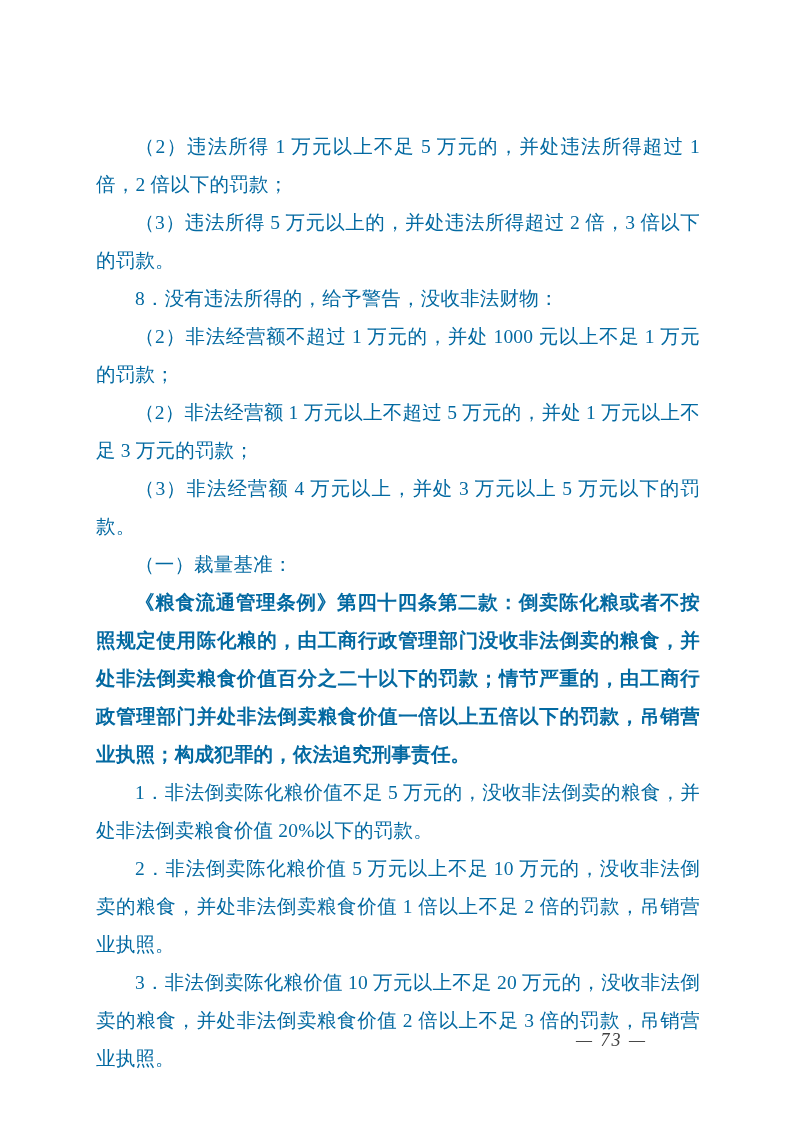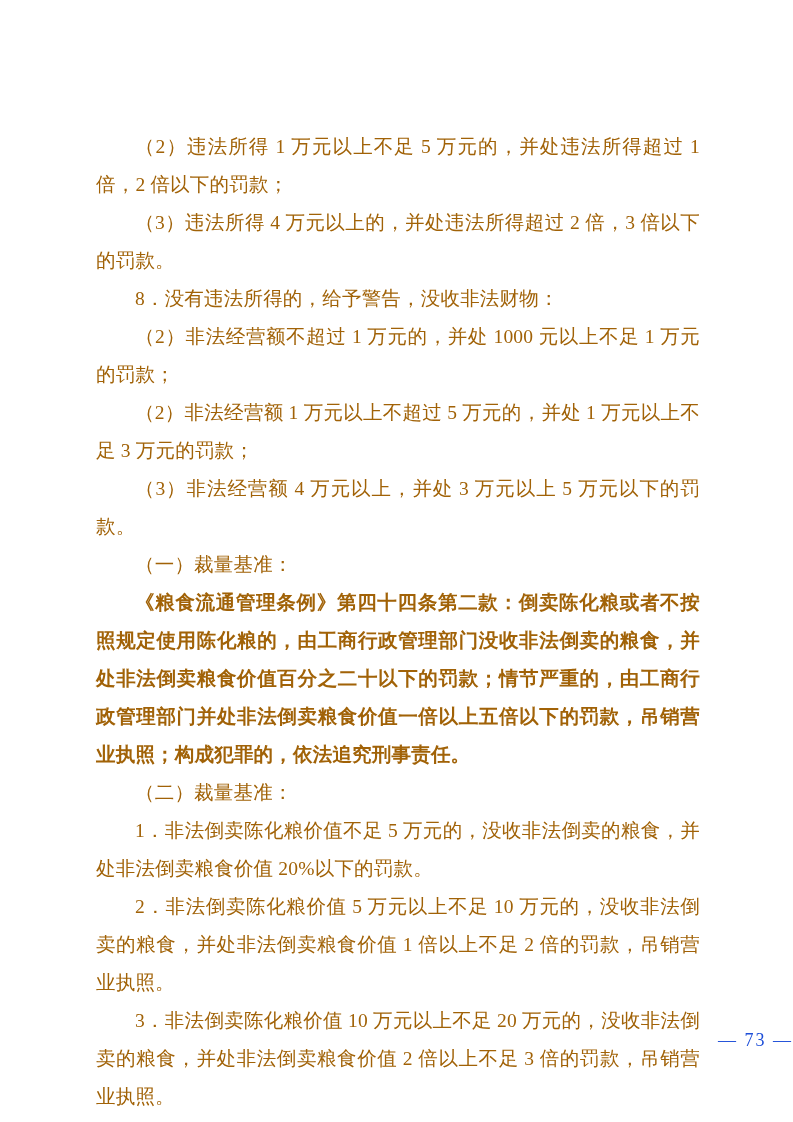--- a/index.html
+++ b/index.html
@@ -21,61 +21,61 @@
   }
   .content {
     position: absolute;
     left: 96px;
     top: 128px;
     width: 604px;
   }
   .para {
     font-size: 19.5px;
     line-height: 38px;
-    color: #a16207;
+    color: #0369a1;
     text-align: justify;
     text-justify: inter-ideograph;
     margin: 0;
     letter-spacing: 0.2px;
   }
   .indent {
     text-indent: 39px;
   }
   .bold {
     font-weight: bold;
   }
   .page-number {
     position: absolute;
     left: 0;
     right: 0;
     top: 1030px;
-    text-align: right;
+    text-align: center;
     font-size: 18px;
-    color: #1d4ed8;
+    color: #404040;
     letter-spacing: 2px;
+    font-style: italic;
   }
   .page-number-inner {
     display: inline-block;
     margin-left: 430px;
   }
 </style>
 </head>
 <body>
 
 <div class="page">
   <div class="content">
     <p class="para indent">（2）违法所得 1 万元以上不足 5 万元的，并处违法所得超过 1 倍，2 倍以下的罚款；</p>
-    <p class="para indent">（3）违法所得 4 万元以上的，并处违法所得超过 2 倍，3 倍以下的罚款。</p>
+    <p class="para indent">（3）违法所得 5 万元以上的，并处违法所得超过 2 倍，3 倍以下的罚款。</p>
     <p class="para indent">8．没有违法所得的，给予警告，没收非法财物：</p>
     <p class="para indent">（2）非法经营额不超过 1 万元的，并处 1000 元以上不足 1 万元的罚款；</p>
     <p class="para indent">（2）非法经营额 1 万元以上不超过 5 万元的，并处 1 万元以上不足 3 万元的罚款；</p>
     <p class="para indent">（3）非法经营额 4 万元以上，并处 3 万元以上 5 万元以下的罚款。</p>
     <p class="para indent">（一）裁量基准：</p>
     <p class="para indent bold">《粮食流通管理条例》第四十四条第二款：倒卖陈化粮或者不按照规定使用陈化粮的，由工商行政管理部门没收非法倒卖的粮食，并处非法倒卖粮食价值百分之二十以下的罚款；情节严重的，由工商行政管理部门并处非法倒卖粮食价值一倍以上五倍以下的罚款，吊销营业执照；构成犯罪的，依法追究刑事责任。</p>
-    <p class="para indent">（二）裁量基准：</p>
     <p class="para indent">1．非法倒卖陈化粮价值不足 5 万元的，没收非法倒卖的粮食，并处非法倒卖粮食价值 20%以下的罚款。</p>
     <p class="para indent">2．非法倒卖陈化粮价值 5 万元以上不足 10 万元的，没收非法倒卖的粮食，并处非法倒卖粮食价值 1 倍以上不足 2 倍的罚款，吊销营业执照。</p>
     <p class="para indent">3．非法倒卖陈化粮价值 10 万元以上不足 20 万元的，没收非法倒卖的粮食，并处非法倒卖粮食价值 2 倍以上不足 3 倍的罚款，吊销营业执照。</p>
 
   </div>
   <div class="page-number">
     <span class="page-number-inner">— 73 —</span>
   </div>
 </div>
 

